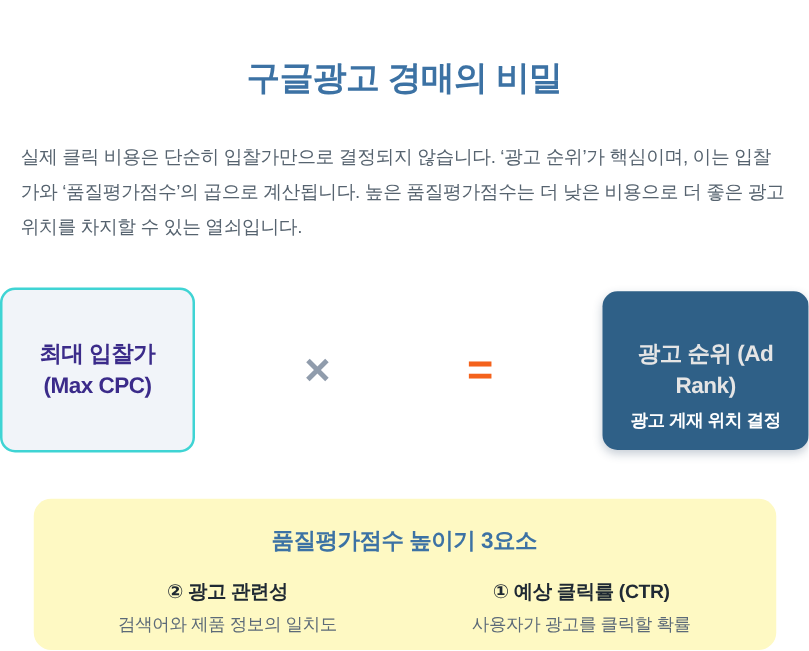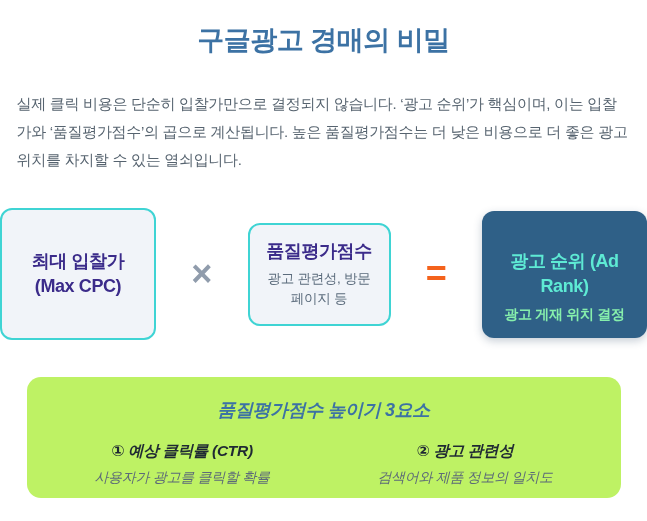--- a/index.html
+++ b/index.html
@@ -10,21 +10,21 @@
   }
   .canvas {
     position: relative;
     width: 647px;
     height: 521px;
     background: #ffffff;
     overflow: hidden;
   }
   .page-title {
     margin: 0;
-    padding-top: 22px;
+    padding-top: 44px;
     text-align: center;
     font-size: 27px;
     font-weight: bold;
     letter-spacing: -0.5px;
     color: #3c72a4;
   }
   .intro {
     margin: 32px auto 0;
     width: 614px;
     text-align: left;
@@ -62,53 +62,52 @@
   .fbox-2 { width: 143px; height: 103px; }
   .fbox-3 { width: 165px; height: 127px; }
   .fbox-title {
     font-size: 18px;
     font-weight: bold;
     letter-spacing: -0.4px;
     line-height: 25px;
     color: #3b2b8a;
   }
   .fbox.dark .fbox-title {
-    color: #5eead4;
+    color: #e5e5e5;
     margin-top: 25px;
   }
   .fbox-desc {
     margin-top: 5px;
     font-size: 13.5px;
     line-height: 20px;
     letter-spacing: -0.3px;
     color: #5b6b7c;
   }
   .fbox.dark .fbox-desc {
-    color: #86efac;
+    color: #ffffff;
     font-weight: bold;
     font-size: 14px;
   }
   .operator {
     font-size: 36px;
     line-height: 1;
     padding: 0 22px;
     font-weight: bold;
   }
   .op-multiply { color: #909cac; }
   .op-equals { color: #f4621c; font-weight: 800; }
   
   .factors-panel {
     box-sizing: border-box;
     margin: 36px auto 0;
     width: 594px;
     height: 121px;
-    background: #bef264;
+    background: #fef9c3;
     border-radius: 14px;
     padding-top: 21px;
-    font-style: italic;
   }
   .factors-title {
     text-align: center;
     font-size: 18px;
     font-weight: bold;
     letter-spacing: -0.4px;
     color: #3c72a4;
   }
   .factors-row {
     margin-top: 19px;
@@ -142,46 +141,42 @@
   <p class="intro">실제 클릭 비용은 단순히 입찰가만으로 결정되지 않습니다. ‘광고 순위’가 핵심이며, 이는 입찰가와 ‘품질평가점수’의 곱으로 계산됩니다. 높은 품질평가점수는 더 낮은 비용으로 더 좋은 광고 위치를 차지할 수 있는 열쇠입니다.</p>
 
   <div class="formula-row">
 
     <div class="fbox light fbox-1">
       <div class="fbox-title">최대 입찰가 (Max CPC)</div>
     </div>
 
     <div class="operator op-multiply">×</div>
 
-    <div class="fbox light fbox-2">
-      <div class="fbox-title">품질평가점수</div>
-      <div class="fbox-desc">광고 관련성, 방문 페이지 등</div>
-    </div>
 
     <div class="operator op-equals">=</div>
 
     <div class="fbox dark fbox-3">
       <div class="fbox-title">광고 순위 (Ad Rank)</div>
       <div class="fbox-desc">광고 게재 위치 결정</div>
     </div>
 
   </div>
 
   <div class="factors-panel">
     <div class="factors-title">품질평가점수 높이기 3요소</div>
 
     <div class="factors-row">
 
       <div class="factor">
-        <div class="factor-label">① 예상 클릭률 (CTR)</div>
-        <div class="factor-desc">사용자가 광고를 클릭할 확률</div>
+        <div class="factor-label">② 광고 관련성</div>
+        <div class="factor-desc">검색어와 제품 정보의 일치도</div>
       </div>
 
       <div class="factor">
-        <div class="factor-label">② 광고 관련성</div>
-        <div class="factor-desc">검색어와 제품 정보의 일치도</div>
+        <div class="factor-label">① 예상 클릭률 (CTR)</div>
+        <div class="factor-desc">사용자가 광고를 클릭할 확률</div>
       </div>
 
 
     </div>
   </div>
 
 </div>
 
 </body></html>

